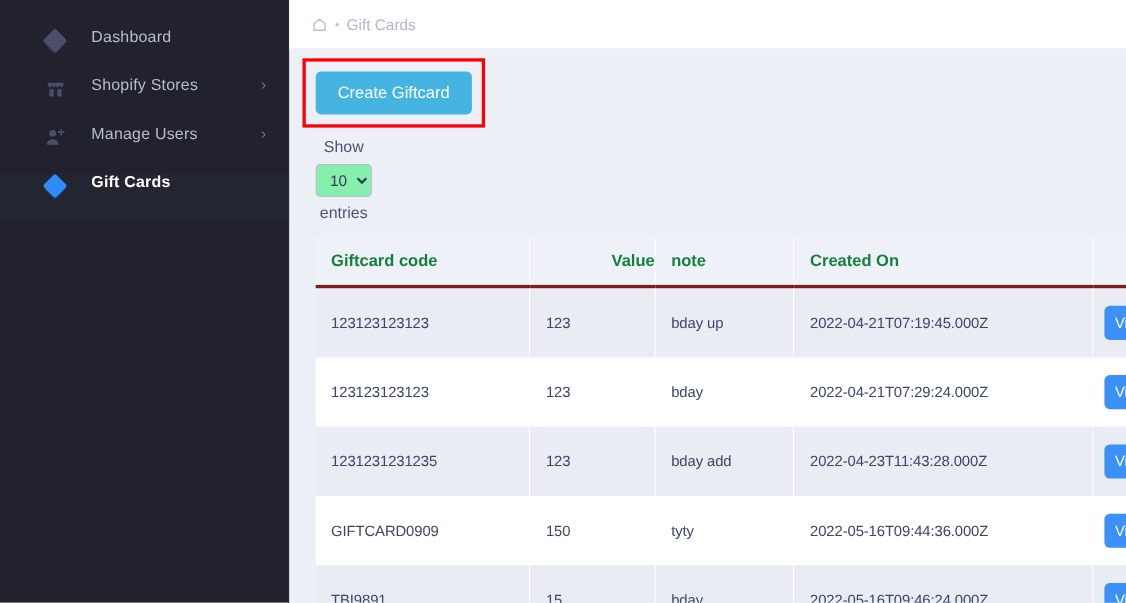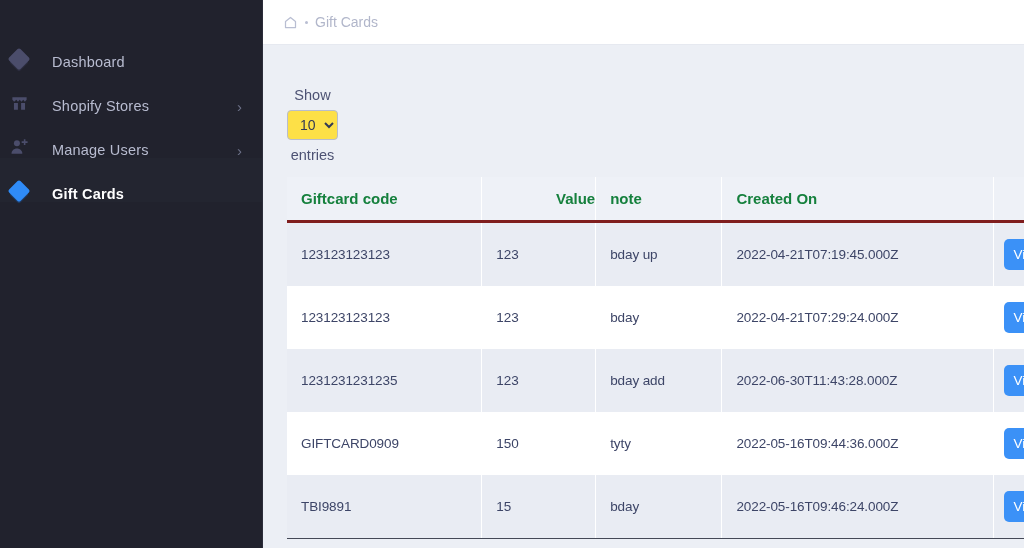--- a/index.html
+++ b/index.html
@@ -14,23 +14,23 @@
   
   .sidebar {
     width: 263px; height: 548px;
     background: #21222d;
     flex: 0 0 263px;
     padding-top: 14px;
     position: relative;
     border-right: 1px solid #2c2d3a;
   }
   .nav-item {
-    display: flex; align-items: flex-end;
+    display: flex; align-items: flex-start;
     height: 44px;
-    padding-left: 8px;
+    padding-left: 39px;
     color: #b8bcd0;
     font-size: 14.5px;
     cursor: pointer;
     position: relative;
   }
   .nav-item .ic {
     width: 22px; height: 22px;
     margin-right: 22px;
     display: flex; align-items: center; justify-content: center;
     flex: 0 0 22px;
@@ -118,21 +118,21 @@
 
   .ctrlrow {
     display: flex; align-items: center;
     margin-top: 22px;
   }
   .show-wrap { display: flex; align-items: center; gap: 7px; color: #4d5273; font-size: 14.5px; flex-direction: column; }
   .sel {
     font-family: inherit; font-size: 14px;
     border: 1px solid #b9bdcc; border-radius: 4px;
     padding: 5px 4px 5px 8px;
-    background: #fde047; color: #333a55;
+    background: #86efac; color: #333a55;
     width: 51px; height: 30px;
   }
 
   
   .table-wrap { margin-top: 14px; position: relative; }
   table { border-collapse: collapse; width: 981px; table-layout: fixed; }
   thead th {
     background: #eef1f7;
     color: #15803d;
     font-size: 15px;
@@ -241,20 +241,24 @@
           </svg>
         </span>
         <span class="dot"></span>
         <span class="ctext">Gift Cards</span>
       </div>
 
     </header>
 
     <div class="content">
 
+      <div class="create-wrap">
+        <button class="btn-create">Create Giftcard</button>
+        <span class="ann-box ann-create"></span>
+      </div>
 
       <div class="ctrlrow">
         <div class="show-wrap">
           <span>Show</span>
           <select class="sel">
             <option>10</option>
             <option>25</option>
             <option>50</option>
             <option>100</option>
           </select>
@@ -296,21 +300,21 @@
                 <div class="actions">
                   <button class="abtn view">View</button>
 
                 </div>
               </td>
             </tr>
             <tr>
               <td>1231231231235</td>
               <td>123</td>
               <td>bday add</td>
-              <td>2022-06-30T11:43:28.000Z</td>
+              <td>2022-04-23T11:43:28.000Z</td>
               <td>
                 <div class="actions">
                   <button class="abtn view">View</button>
 
                 </div>
               </td>
             </tr>
             <tr>
               <td>GIFTCARD0909</td>
               <td>150</td>

